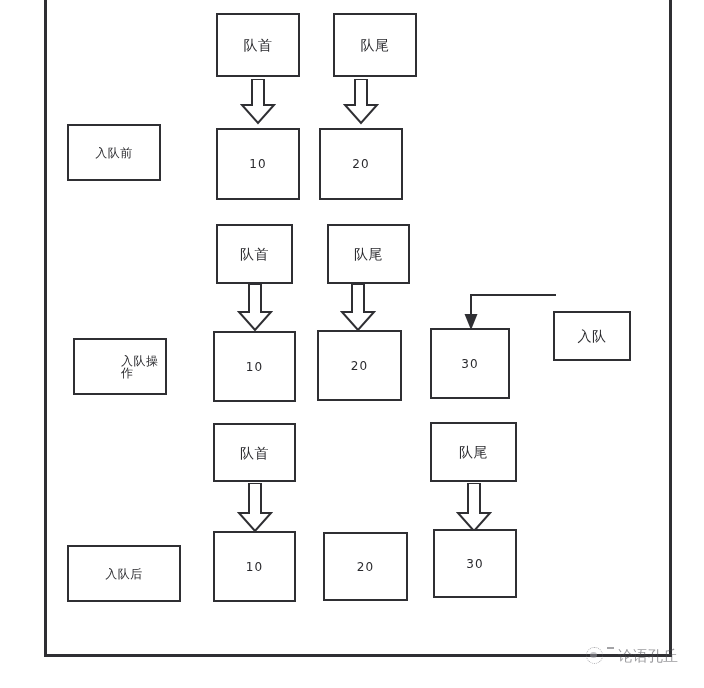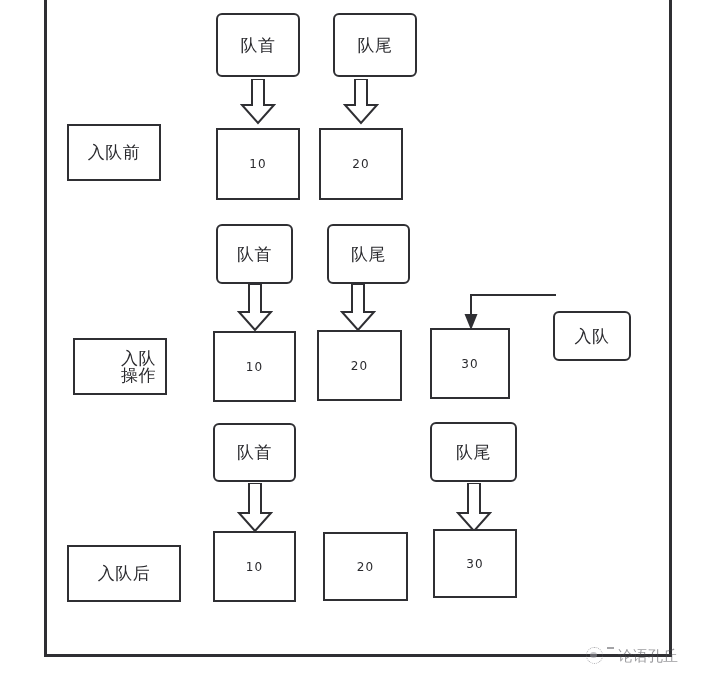--- a/index.html
+++ b/index.html
@@ -40,25 +40,24 @@
     font-size: 15px;
     line-height: 1;
     letter-spacing: 0.5px;
   }
   .node.num {
     font-family: "DejaVu Sans", "Liberation Sans", sans-serif;
     font-size: 12px;
     letter-spacing: 1px;
   }
   .node.label-box {
-    font-size: 17px;
+    font-size: 12px;
   }
   .node.ptr {
-    font-size: 17px;
-    border-radius: 6px;
+    font-size: 14px;
   }
 
   
   .block-arrow {
     position: absolute;
   }
   .block-arrow svg { display: block; }
 
   
   .elbow {

